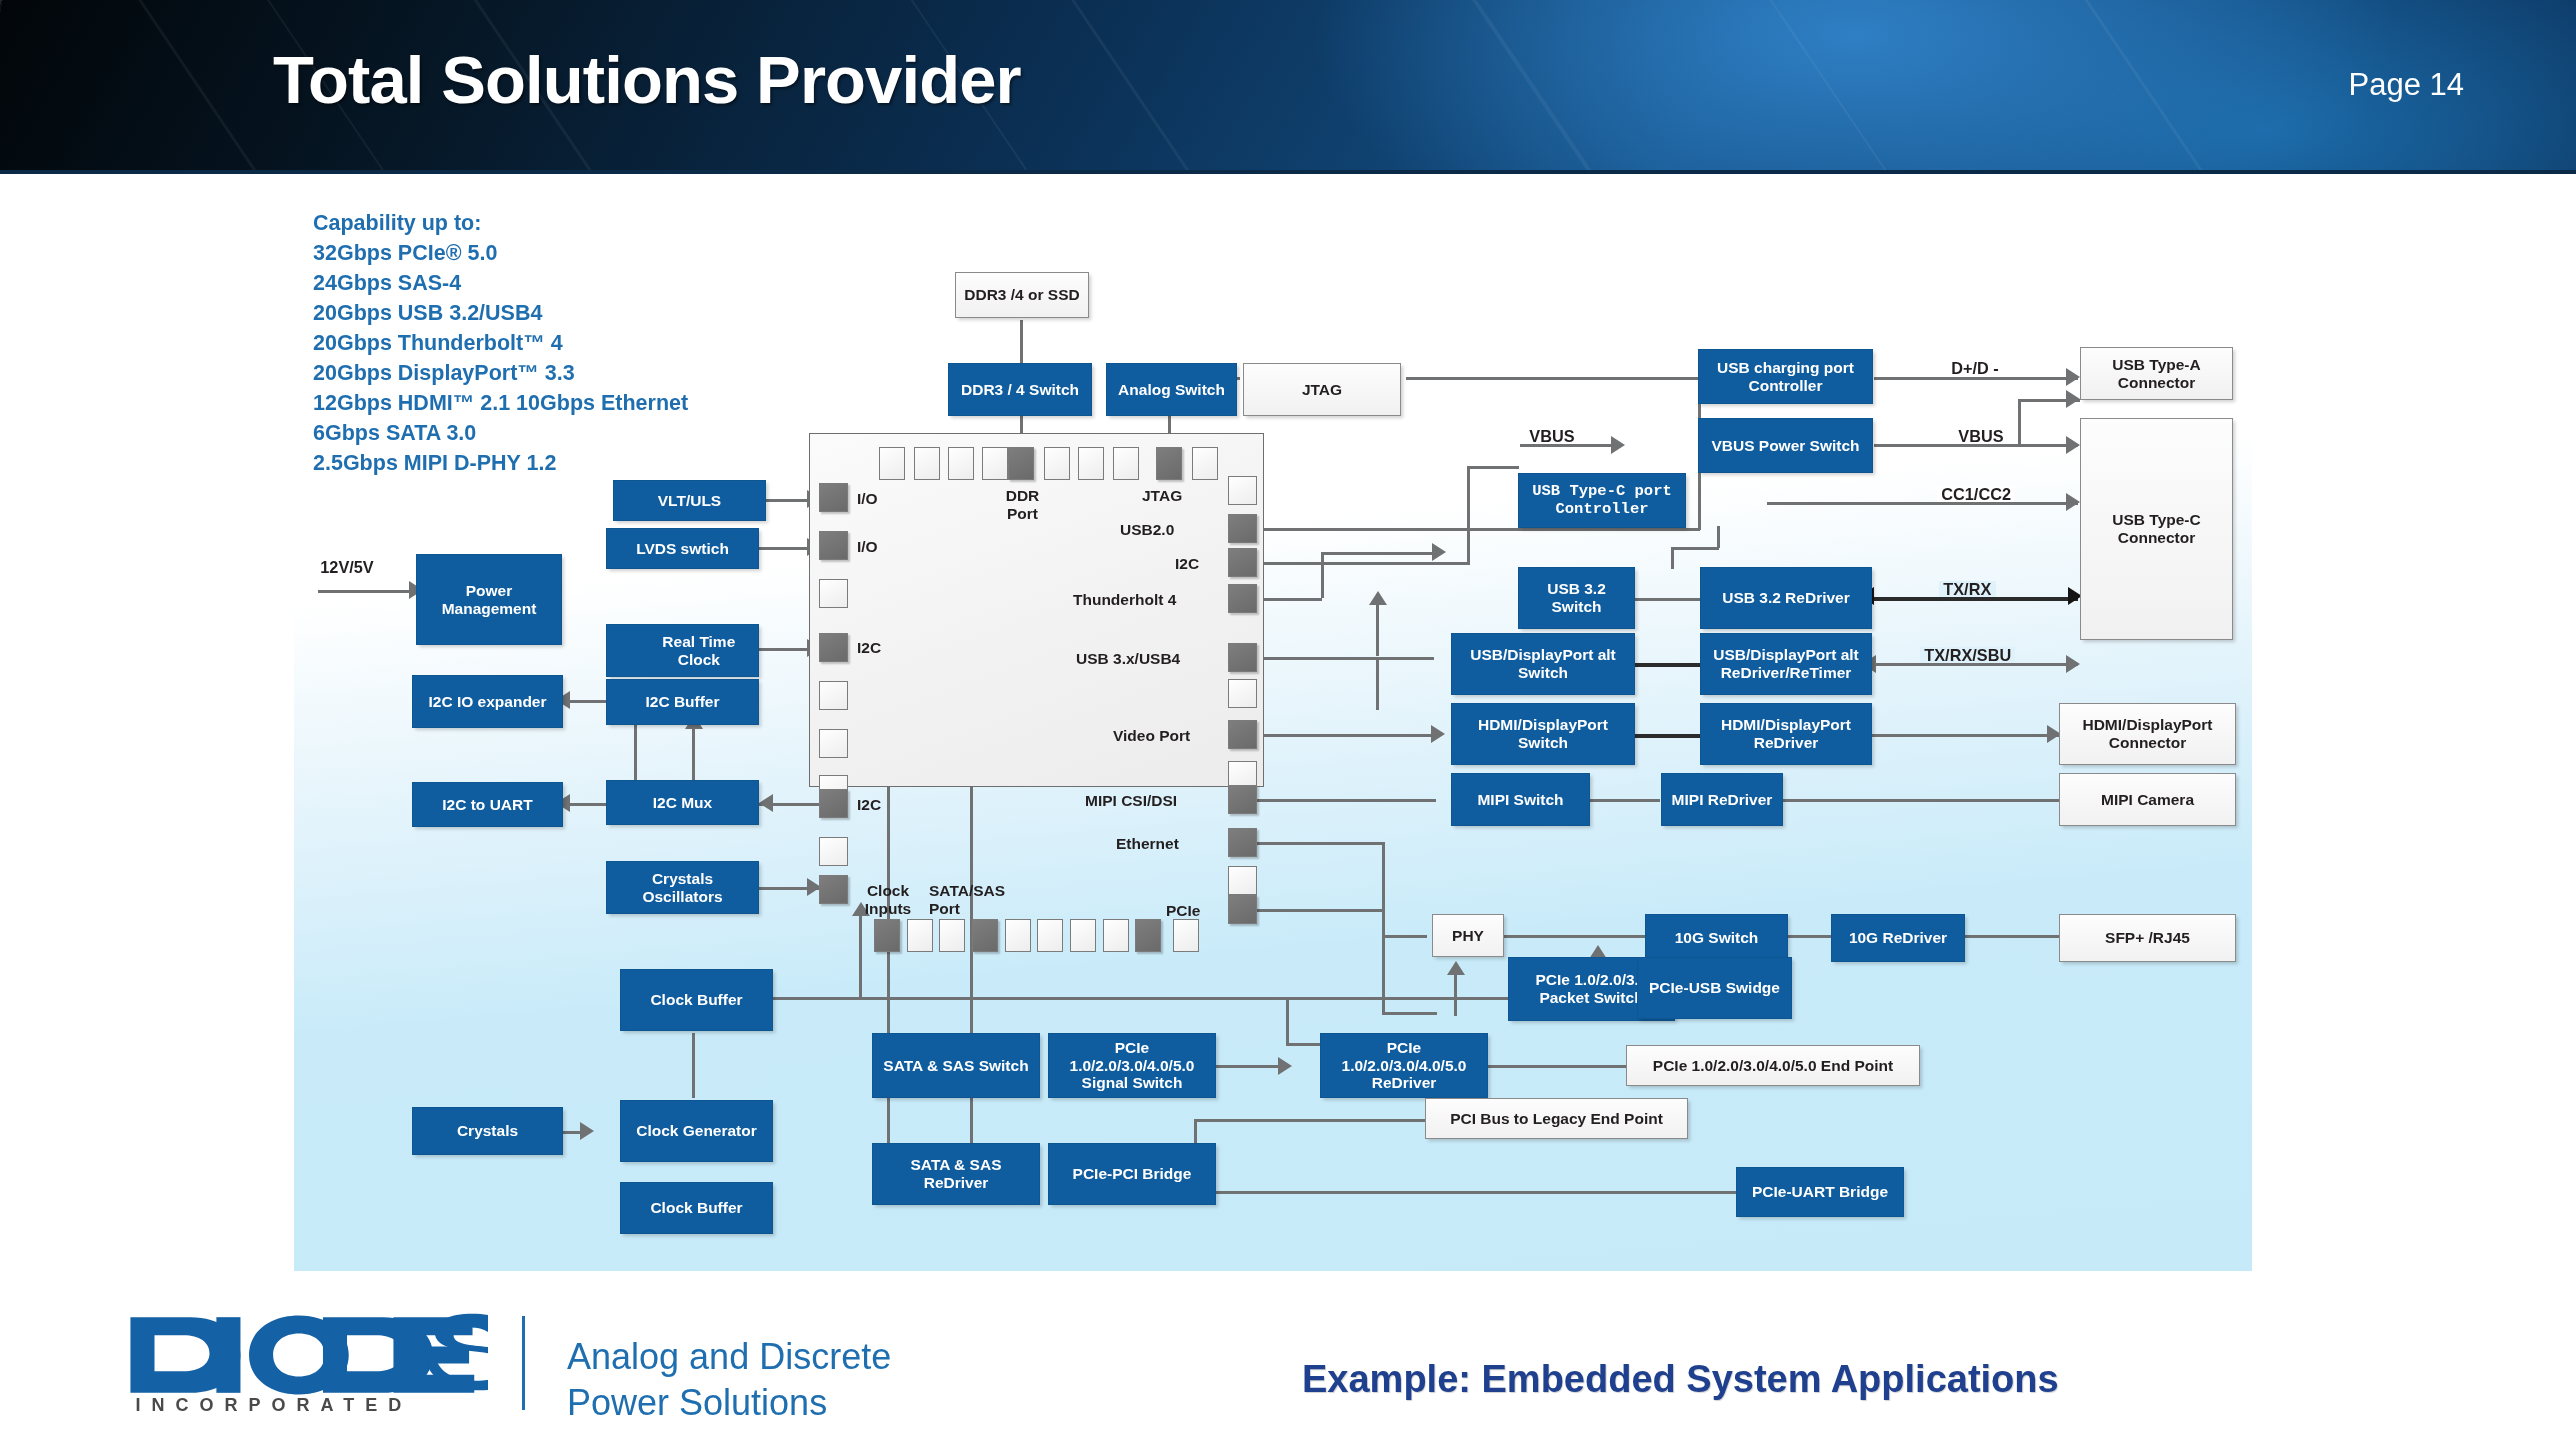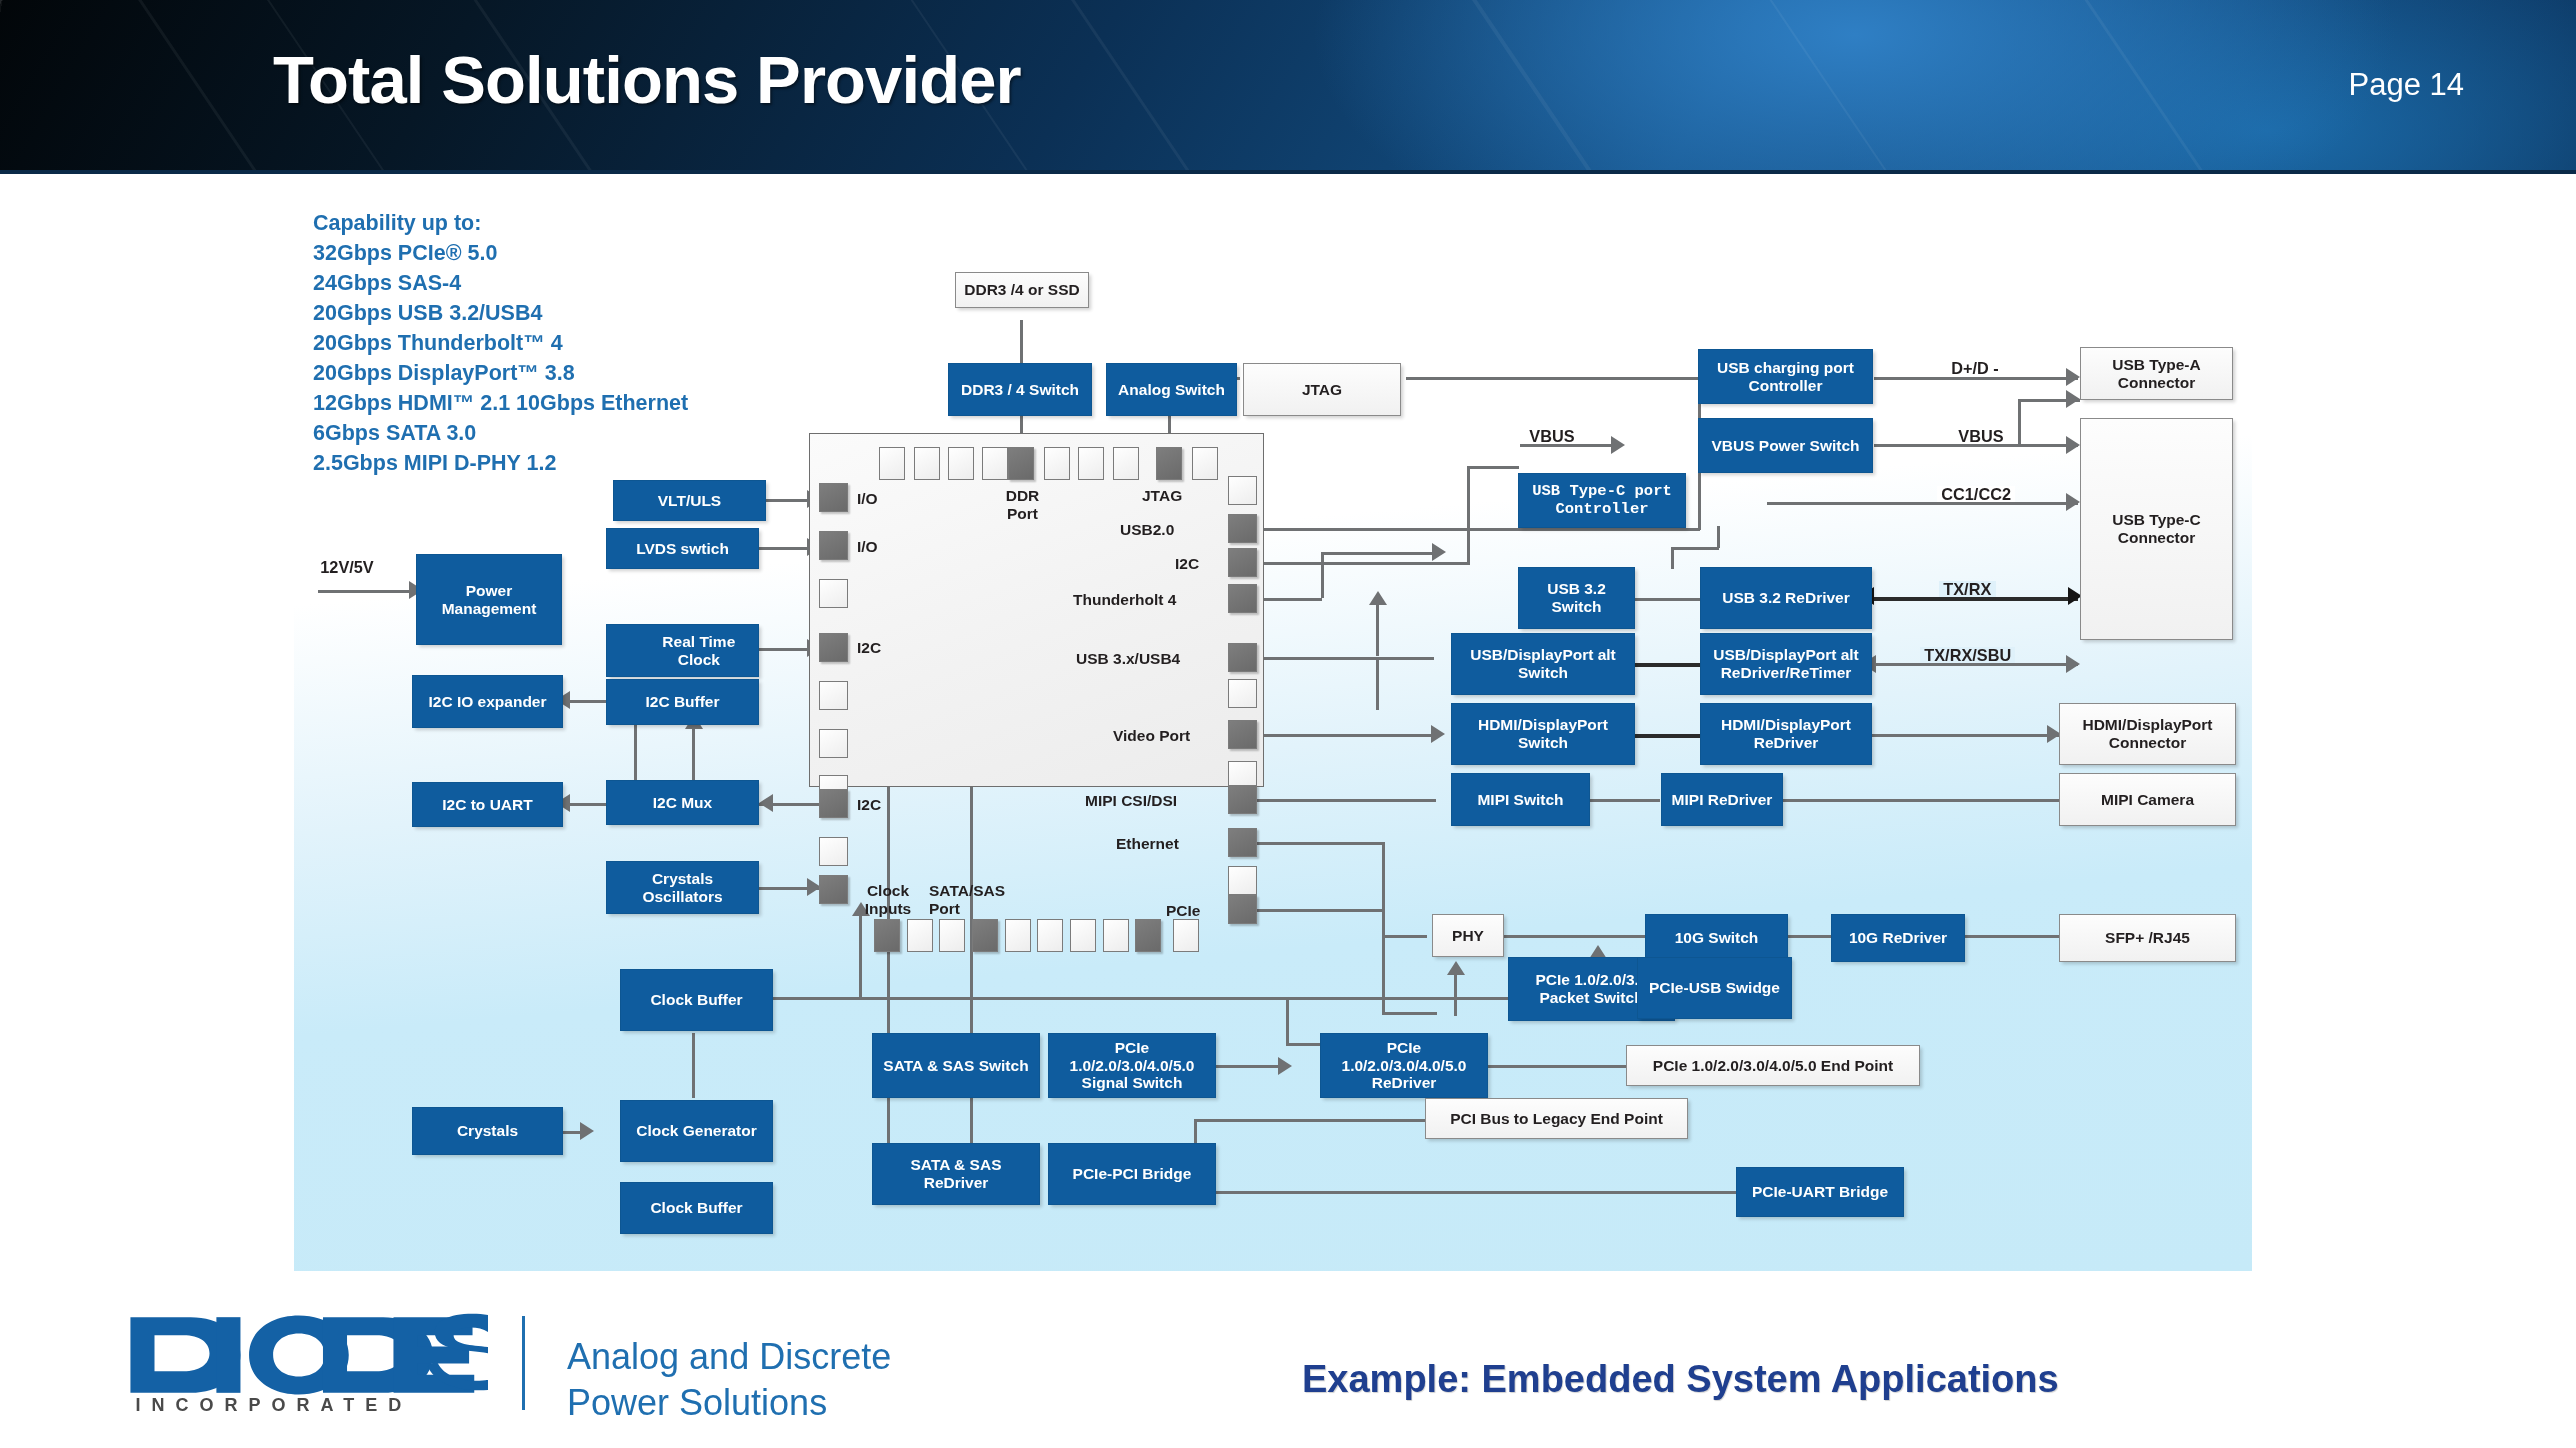--- a/index.html
+++ b/index.html
@@ -164,21 +164,21 @@
 
 <div id="diagram">
   <div id="diagram-panel"></div>
 
   <div id="capability">
     <div>Capability up to:</div>
     <div>32Gbps PCIe® 5.0</div>
     <div>24Gbps SAS-4</div>
     <div>20Gbps USB 3.2/USB4</div>
     <div>20Gbps Thunderbolt™ 4</div>
-    <div>20Gbps DisplayPort™ 3.8</div>
+    <div>20Gbps DisplayPort™ 3.3</div>
     <div>12Gbps HDMI™ 2.1 10Gbps Ethernet</div>
     <div>6Gbps SATA 3.0</div>
     <div>2.5Gbps MIPI D-PHY 1.2</div>
   </div>
 
   <div class="wire v" style="left:1020px;top:146px;height:43px;"></div>
   <div class="wire v" style="left:1020px;top:216px;height:50px;"></div>
   <div class="wire h" style="left:1173px;top:203px;width:67px;"></div>
   <div class="wire v" style="left:1168px;top:216px;height:50px;"></div>
 
@@ -377,21 +377,21 @@
   <div class="pin light" style="left:1037px;top:745px;width:26px;height:33px;"></div>
   <div class="pin light" style="left:1070px;top:745px;width:26px;height:33px;"></div>
   <div class="pin light" style="left:1103px;top:745px;width:26px;height:33px;"></div>
   <div class="pin dark" style="left:1135px;top:745px;width:26px;height:33px;"></div>
   <div class="pin light" style="left:1173px;top:745px;width:26px;height:33px;"></div>
 
   <div class="pinlabel" style="left:852px;top:708px;text-align:center;width:72px;">Clock<br>Inputs</div>
   <div class="pinlabel" style="left:929px;top:708px;text-align:left;width:98px;">SATA/SAS<br>Port</div>
 
 
-  <div class="node white" style="left:955px;top:98px;width:134px;height:36px;">DDR3 /4 or SSD</div>
+  <div class="node white" style="left:955px;top:98px;width:134px;height:46px;">DDR3 /4 or SSD</div>
   <div class="node blue" style="left:948px;top:189px;width:144px;height:53px;">DDR3 / 4 Switch</div>
   <div class="node blue" style="left:1106px;top:189px;width:131px;height:53px;">Analog Switch</div>
   <div class="node white" style="left:1243px;top:189px;width:158px;height:53px;">JTAG</div>
 
   <div class="node blue" style="left:606px;top:306px;width:153px;height:41px;margin-left:7px;">VLT/ULS</div>
   <div class="node blue" style="left:606px;top:354px;width:153px;height:41px;">LVDS swtich</div>
   <div class="node blue" style="left:416px;top:380px;width:146px;height:91px;">Power Management</div>
   <div class="node blue" style="left:606px;top:450px;width:153px;height:53px;padding-left:36px;">Real Time Clock</div>
   <div class="node blue" style="left:412px;top:501px;width:151px;height:53px;">I2C IO expander</div>
   <div class="node blue" style="left:606px;top:505px;width:153px;height:46px;">I2C Buffer</div>

